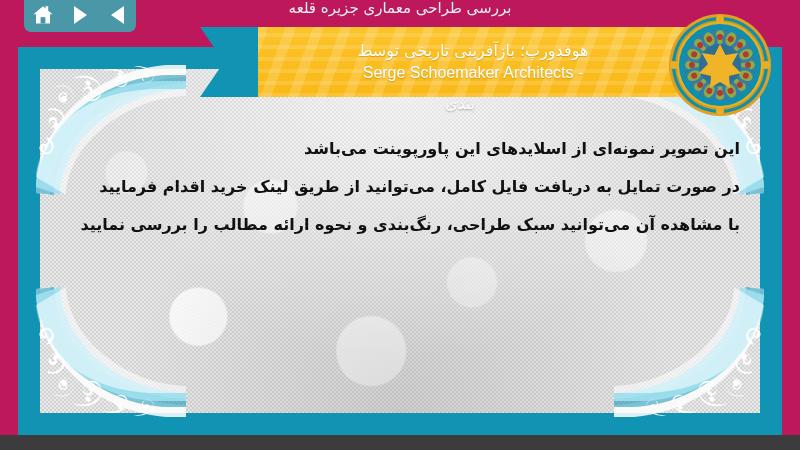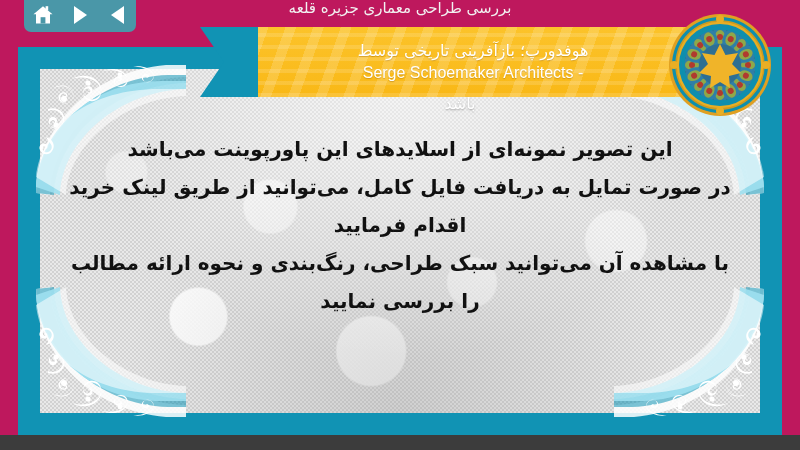--- a/index.html
+++ b/index.html
@@ -124,23 +124,23 @@
   
   .medallion{
     position:absolute;left:668px;top:13px;width:104px;height:104px;
     z-index:38;
   }
   .medallion svg{display:block;width:100%;height:100%;}
 
   
   .bodytext{
     position:absolute;left:60px;right:60px;top:130px;
-    text-align:center;
+    text-align:right;
     color:#111111;
-    font-size:20px;
+    font-size:16px;
     line-height:38px;
     z-index:25;
     font-weight:600;
   }
   .bodytext p{margin:0;}
 
   
   .botstrip{position:absolute;left:0;right:0;bottom:0;height:15px;background:#3c3c3c;z-index:5;}
 </style>
 </head>
@@ -264,21 +264,21 @@
 
   <div class="banner-wrap">
     <div class="banner-arrow"></div>
     <div class="banner-body">
       <div class="banner-text">
         <span>هوفدورپ؛ بازآفرینی تاریخی توسط</span><br>
         <span class="lat">Serge Schoemaker Architects -</span>
       </div>
     </div>
   </div>
-  <div class="banner-tail">باشد</div>
+  <div class="banner-tail">بندی</div>
 
   <div class="medallion">
     <svg viewBox="0 0 104 104" xmlns="http://www.w3.org/2000/svg">
       <defs>
         <g id="petal">
           <ellipse cx="0" cy="-28" rx="8" ry="11" fill="#2f7fa8"></ellipse>
           <ellipse cx="0" cy="-28" rx="5" ry="7" fill="#8ea84a"></ellipse>
           <circle cx="0" cy="-28" r="3" fill="#b03a2e"></circle>
         </g>
       </defs>

